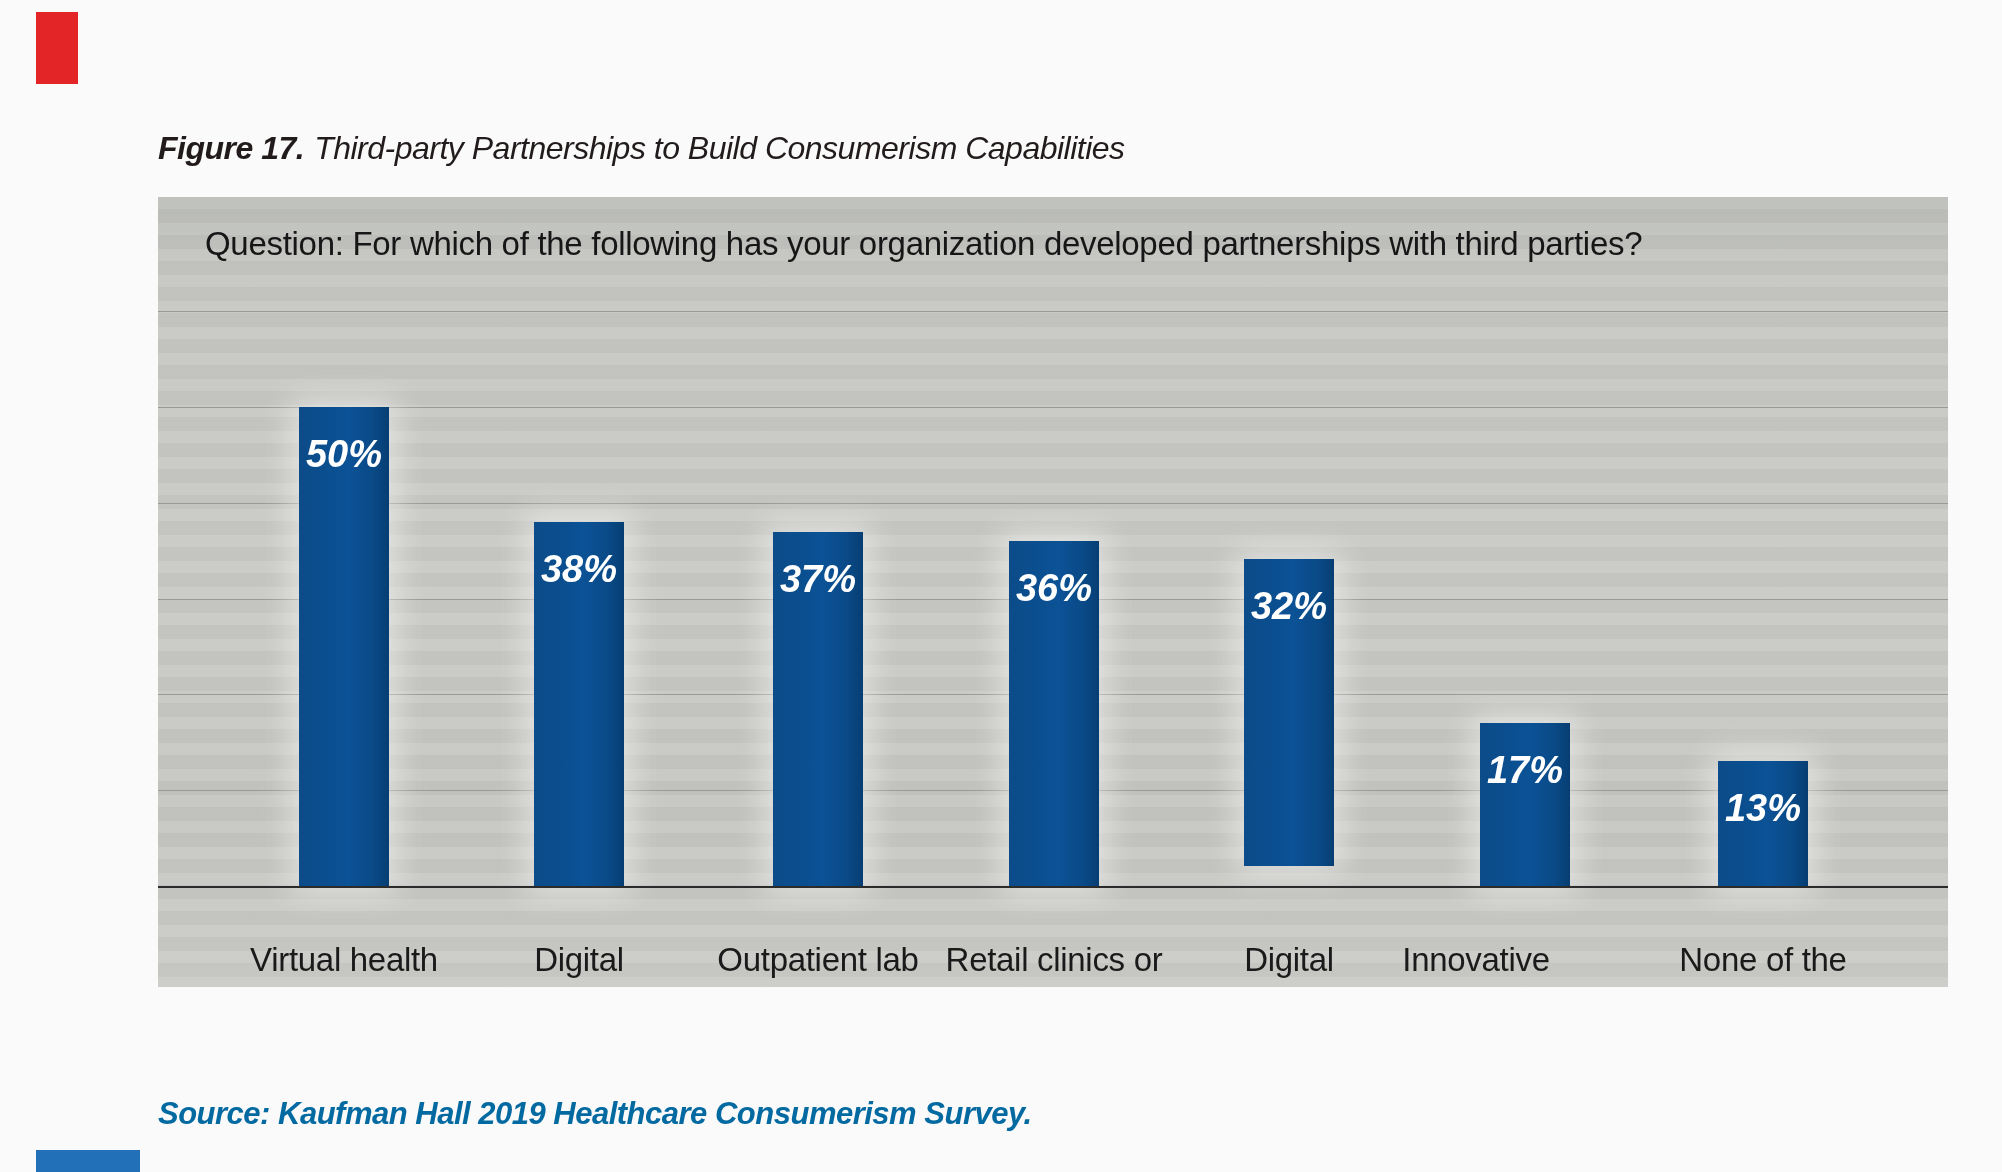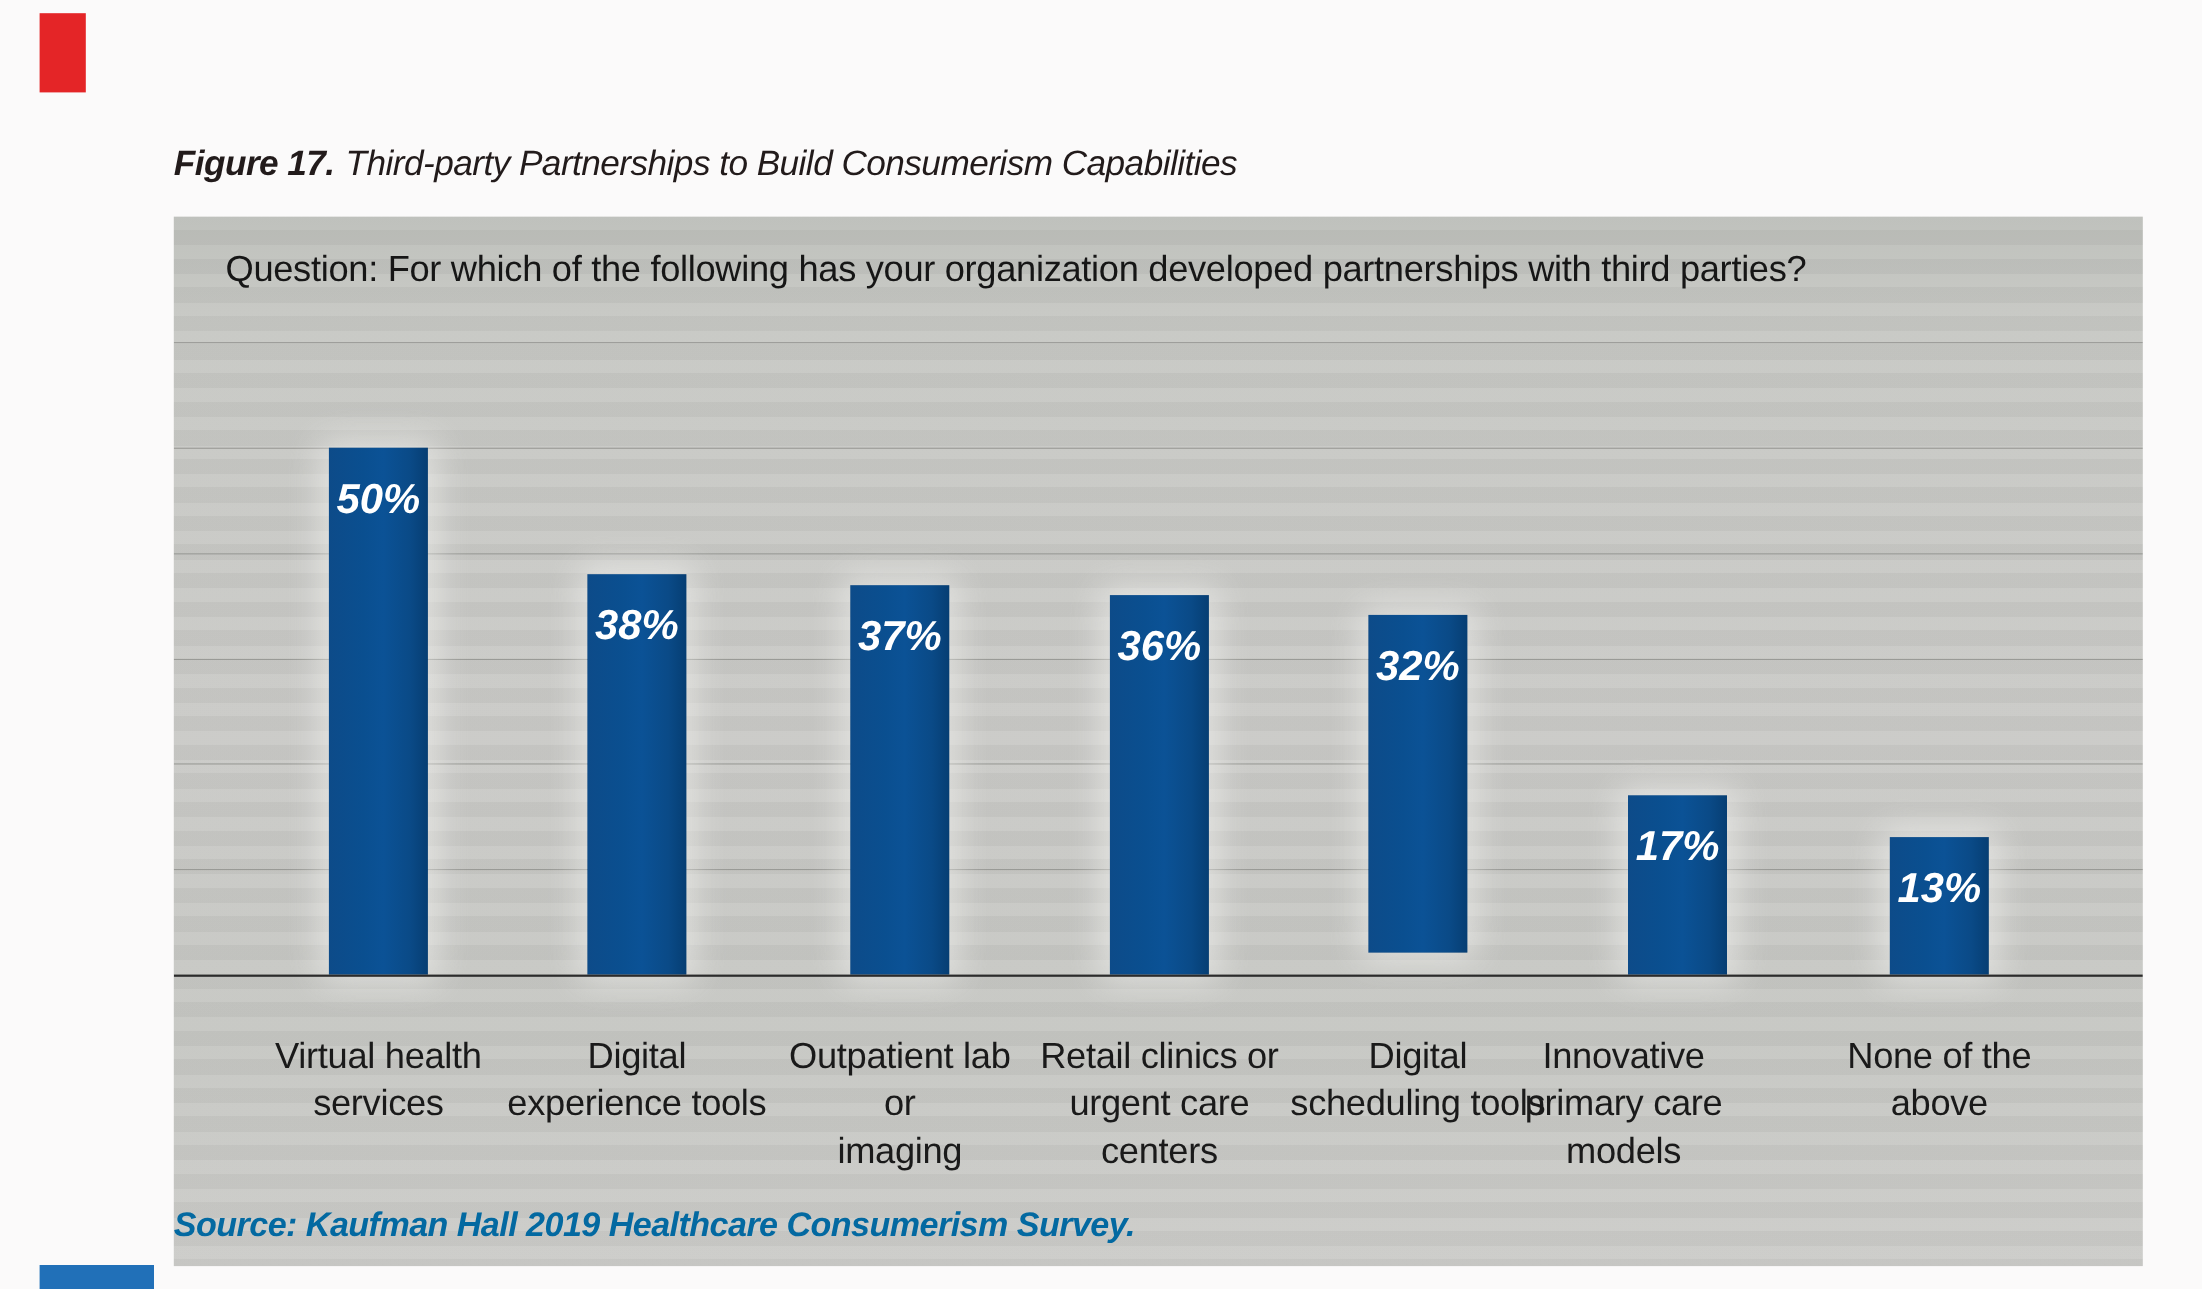--- a/index.html
+++ b/index.html
@@ -15,21 +15,21 @@
   
   .figure-title{
     position:absolute;left:158px;top:130px;width:1700px;
     font-size:32px;font-style:italic;color:#221b1b;letter-spacing:-0.5px;
     white-space:nowrap;
   }
   .figure-title .prefix{font-weight:bold;margin-right:10px;}
 
   
   .chart-panel{
-    position:absolute;left:158px;top:197px;width:1790px;height:954px;
+    position:absolute;left:158px;top:197px;width:1790px;height:790px;
     background:
       repeating-linear-gradient(180deg, rgba(255,255,255,0.05) 0px, rgba(255,255,255,0.05) 12px, rgba(0,0,0,0.025) 12px, rgba(0,0,0,0.025) 26px),
       linear-gradient(180deg,#bcbeb9 0%,#c6c7c3 10%,#c9c9c6 50%,#c5c6c2 78%,#cbcbc8 100%);
     overflow:hidden;
   }
   .question{
     position:absolute;left:47px;top:28px;width:1700px;
     font-size:33px;color:#161616;letter-spacing:-0.3px;
   }
   .plot{position:absolute;left:0;top:0;right:0;bottom:0;}

